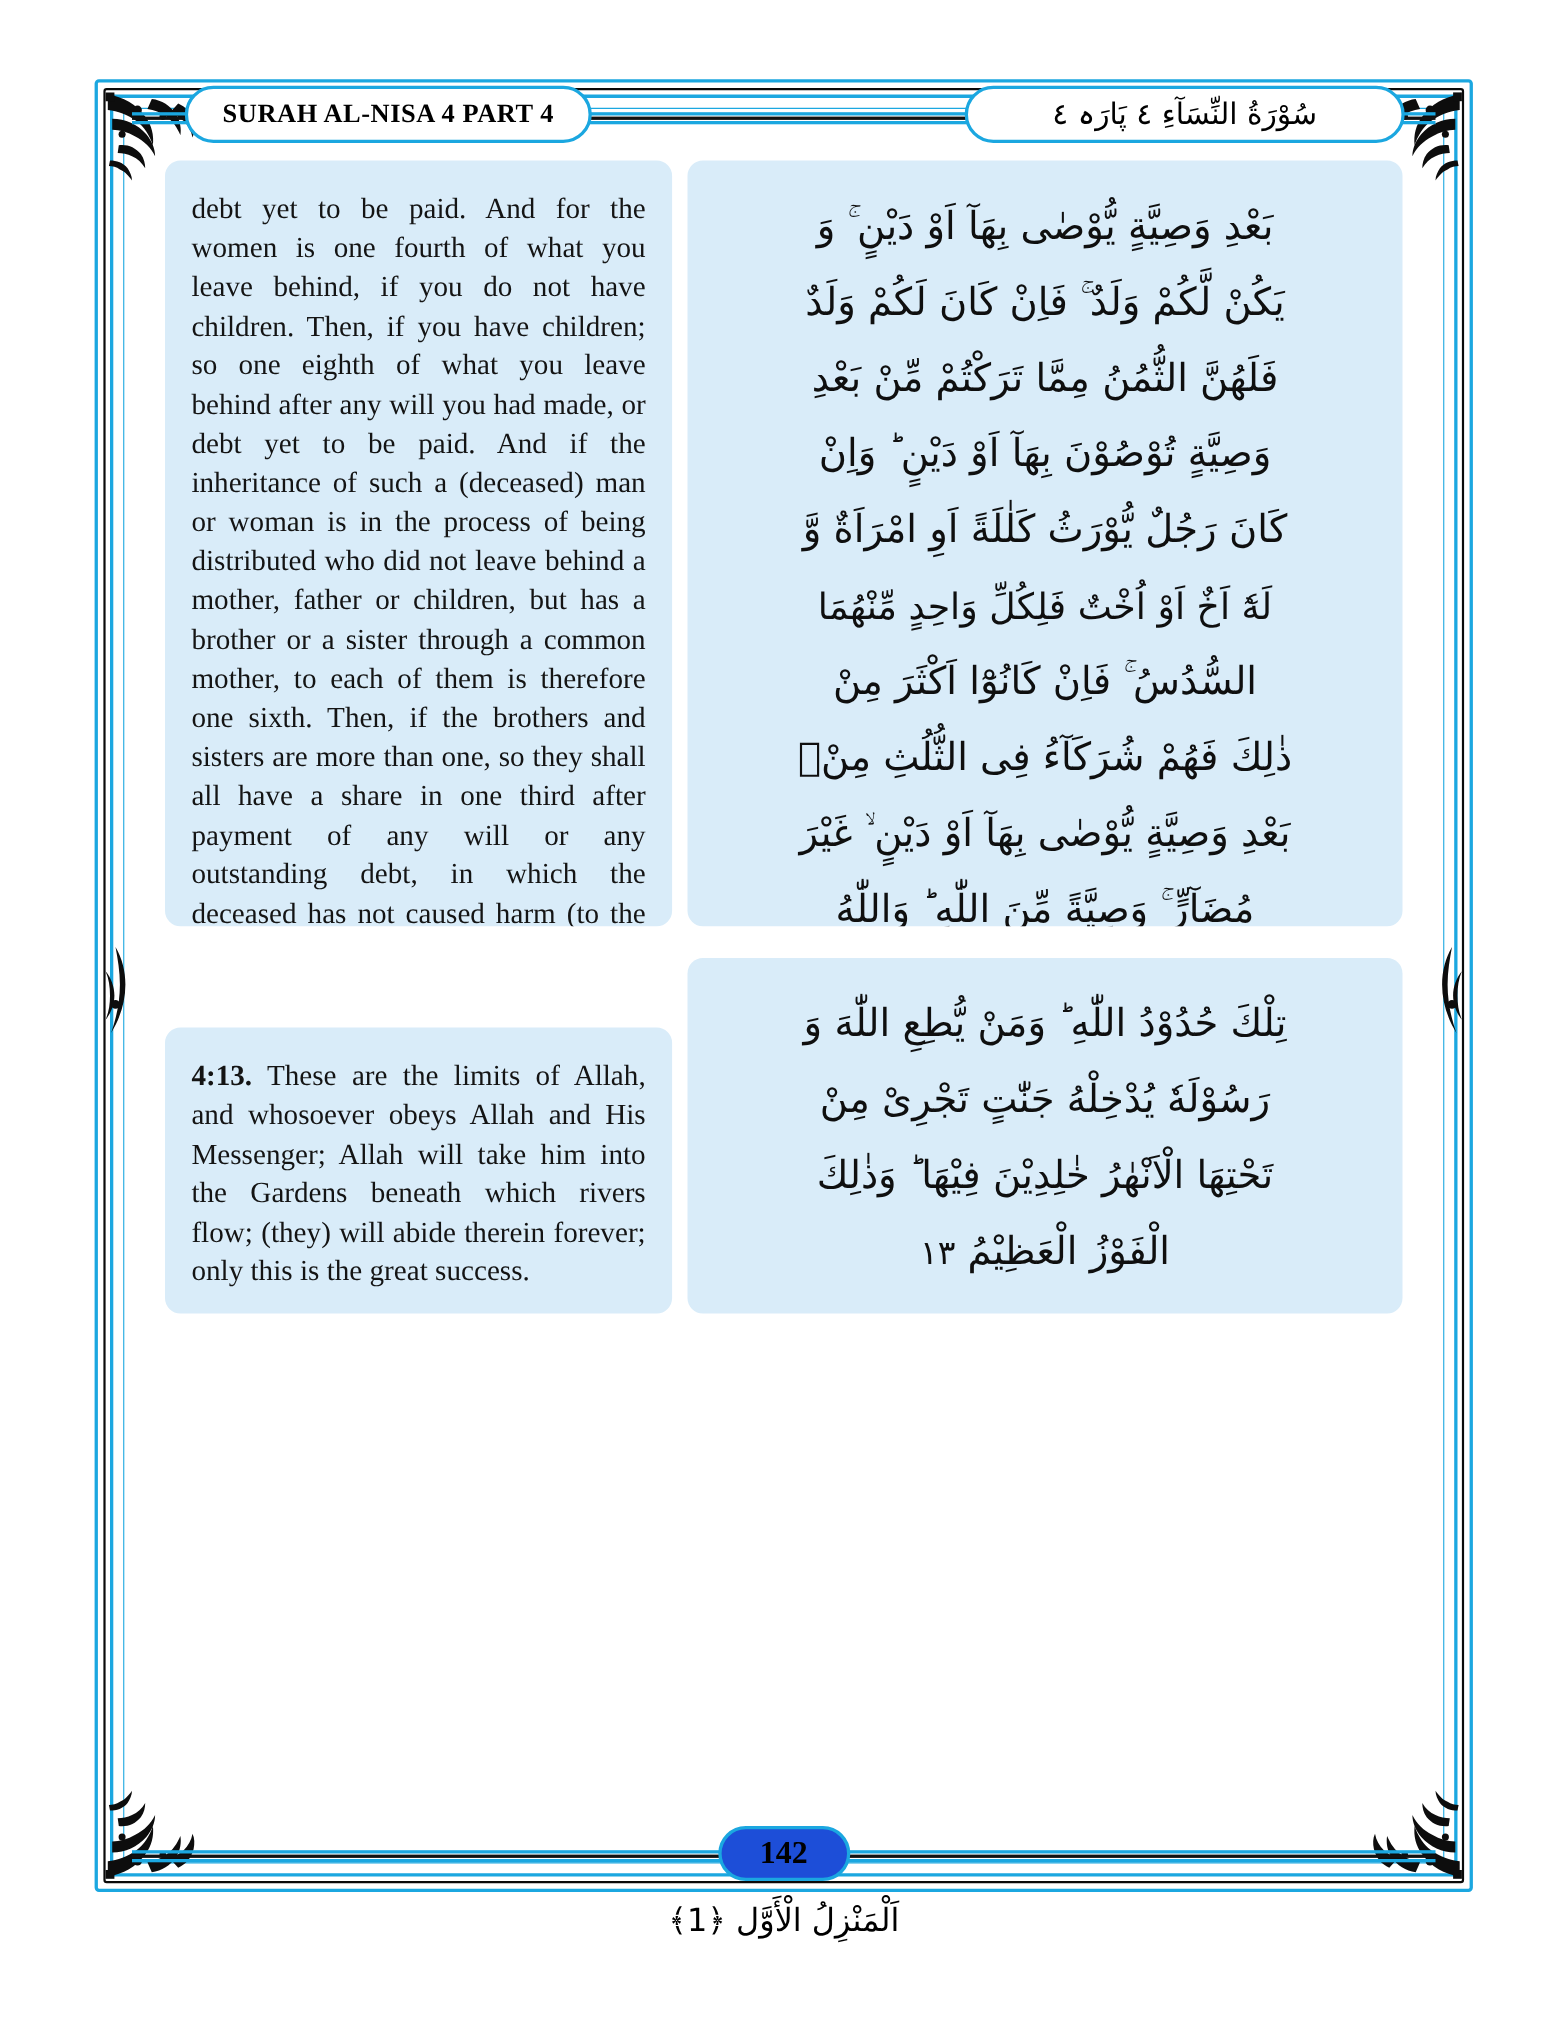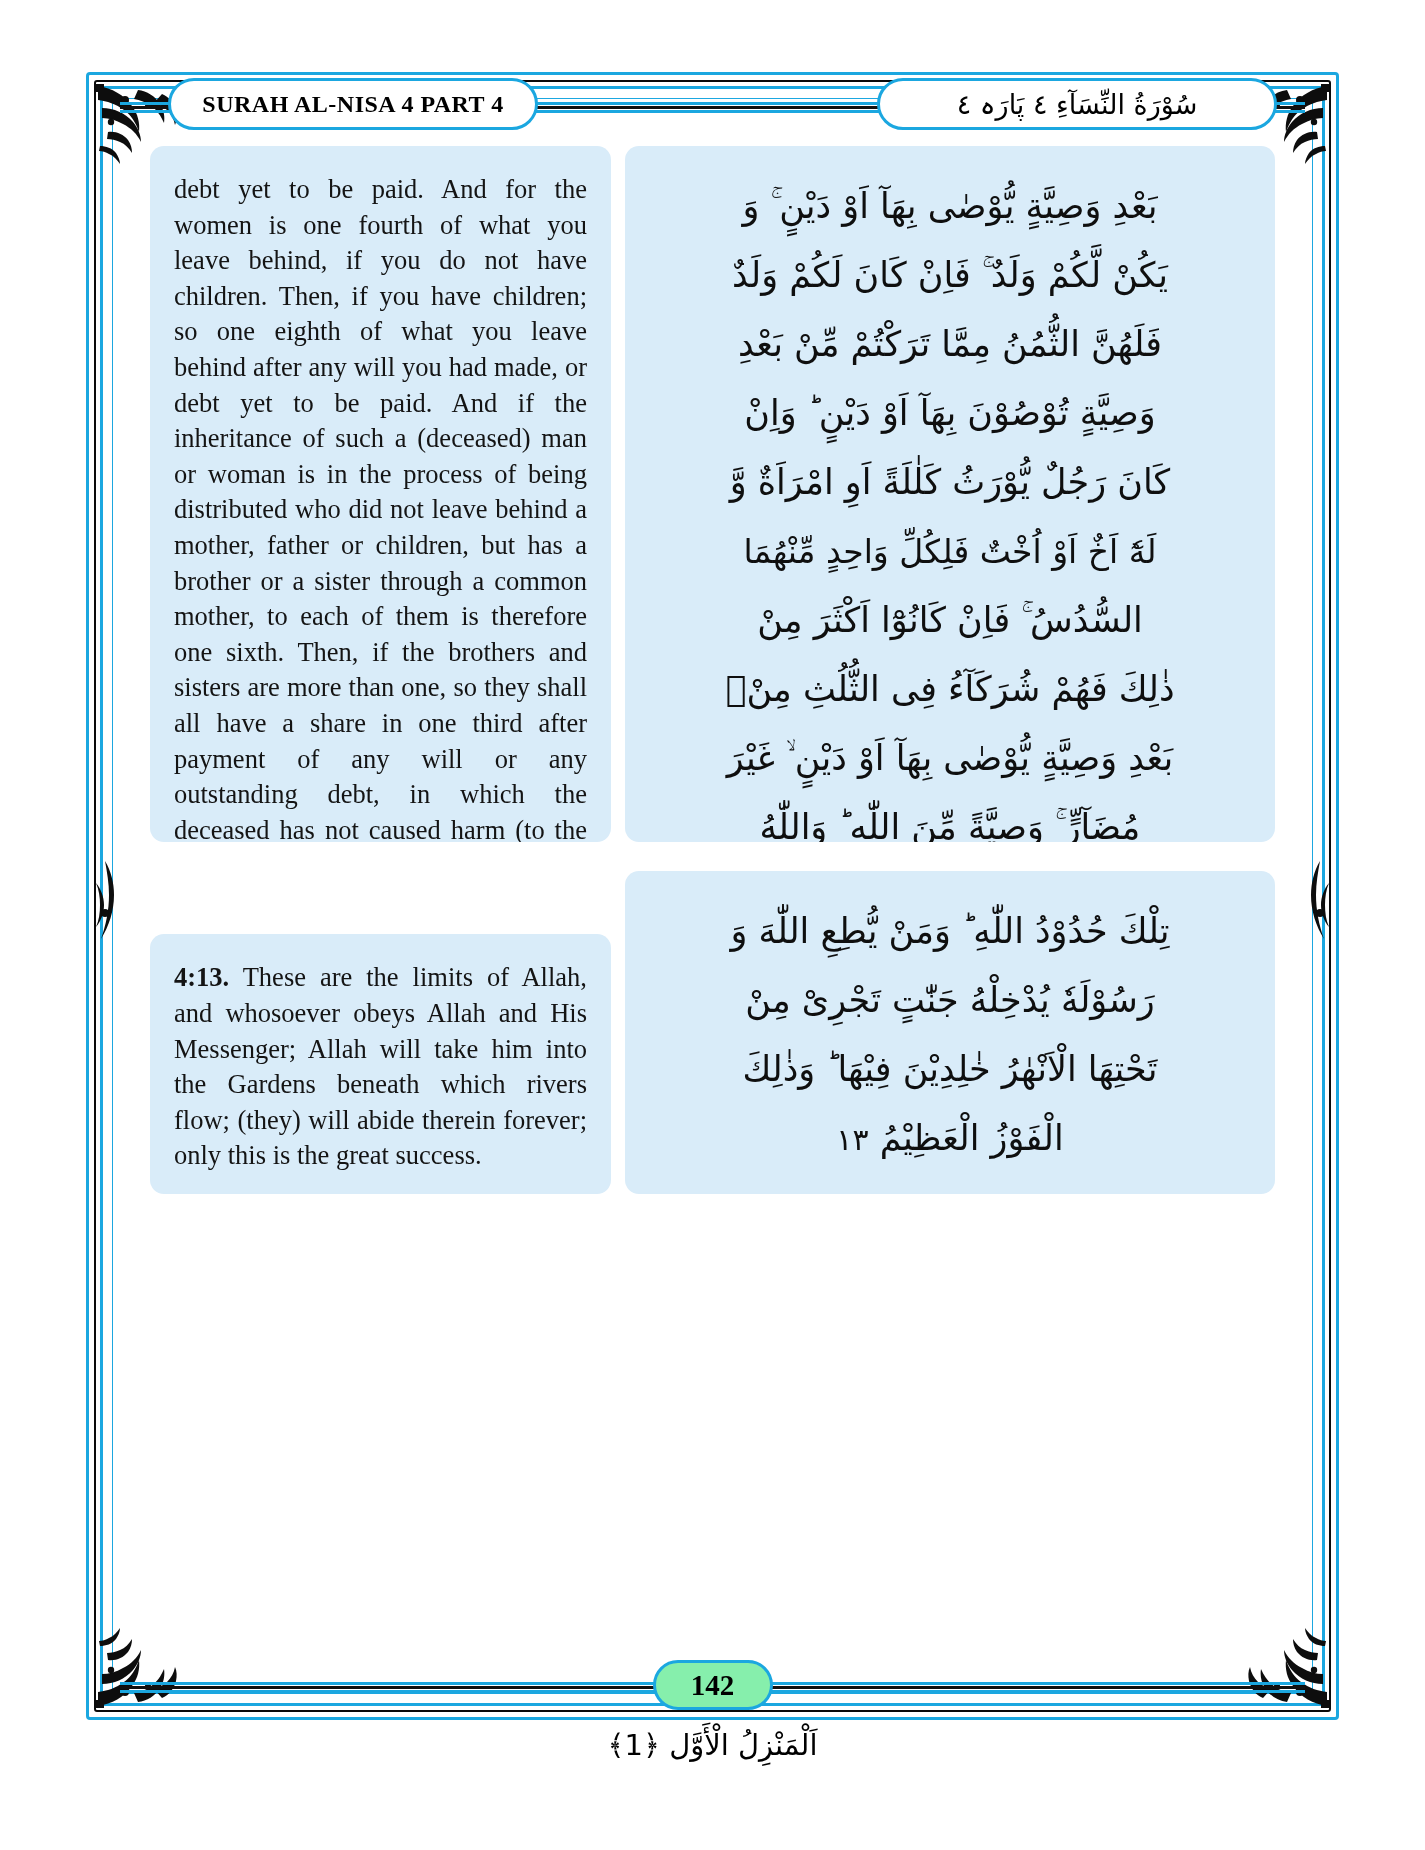--- a/index.html
+++ b/index.html
@@ -174,21 +174,21 @@
   .footer-rule .ln.a { top: 0px; }
   .footer-rule .ln.b { top: 8px; }
   .footer-rule .lnk { position:absolute; left:0; right:0; top:4px; height:2.5px; background:#111; }
 
   .pill-page {
     position: absolute;
     left: 50%; transform: translateX(-50%);
     top: 2px;
     height: 50px;
     min-width: 120px;
-    background: #86efac;
+    background: #1d4ed8;
     border: 3.5px solid #1ba7e0;
     border-radius: 26px;
     display: flex; align-items: center; justify-content: center;
   }
   .page-num {
     font-family: "Liberation Serif", serif;
     font-weight: bold;
     font-size: 29px;
     color: #000;
   }

